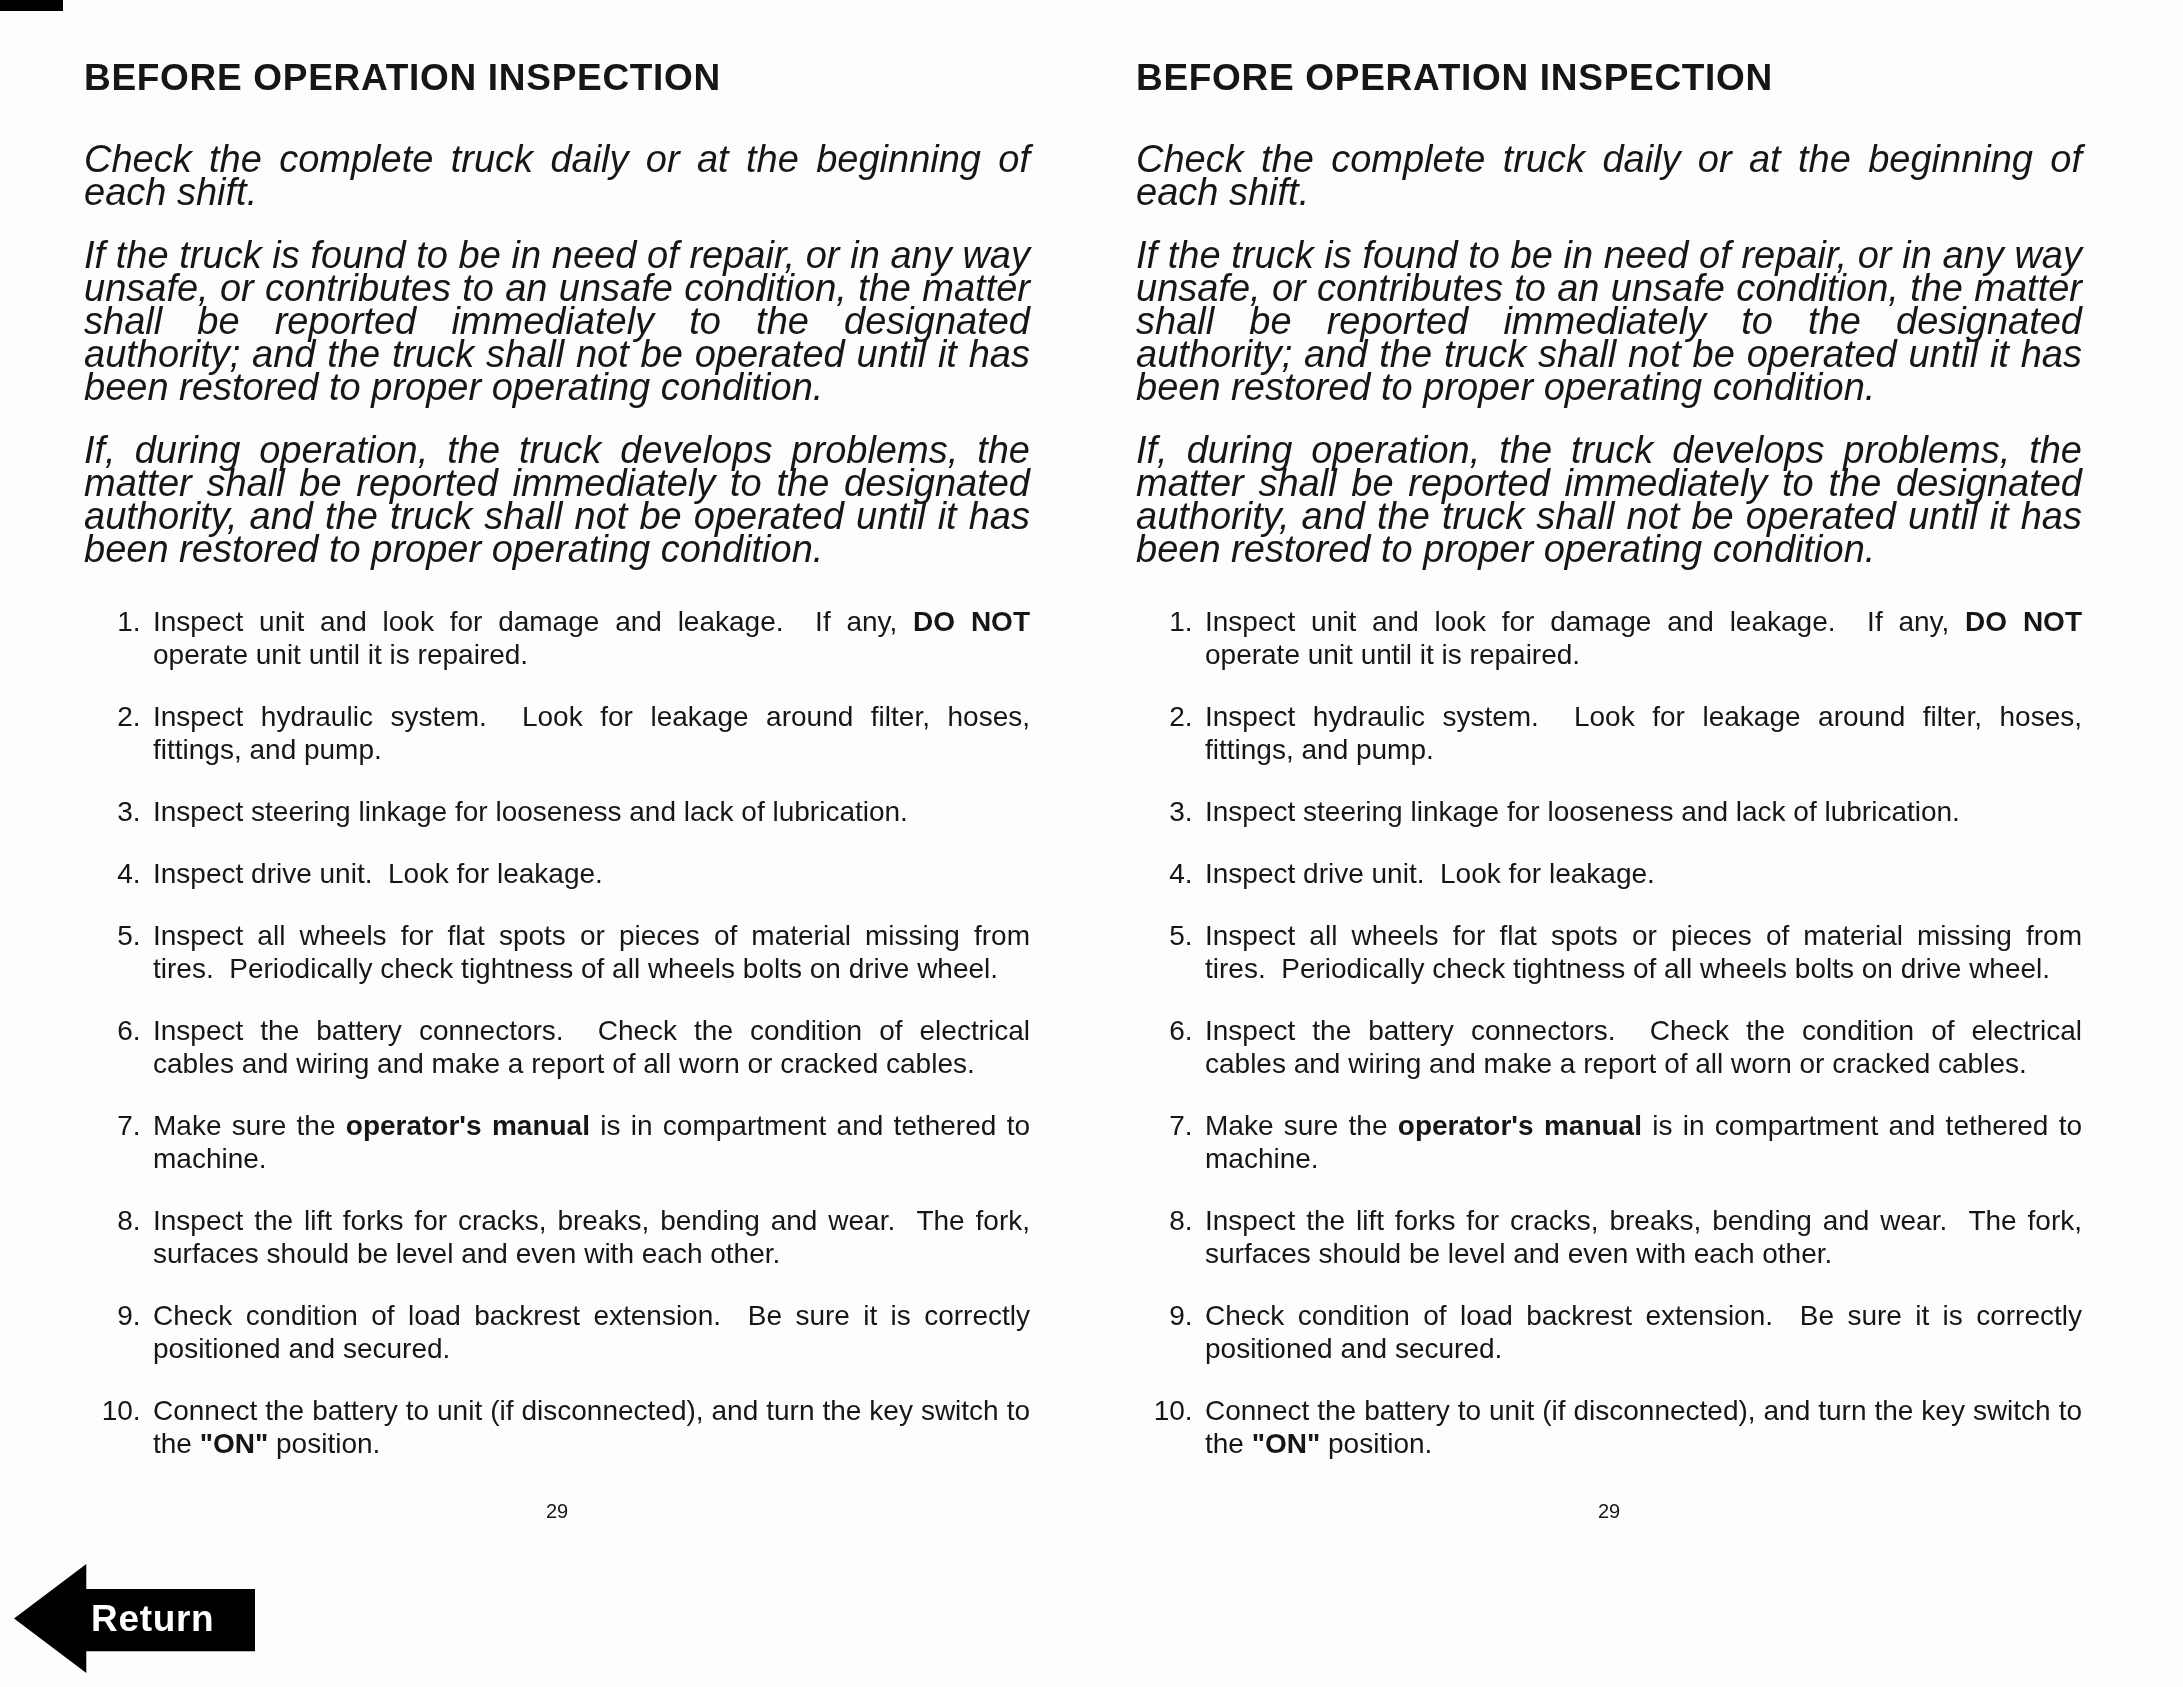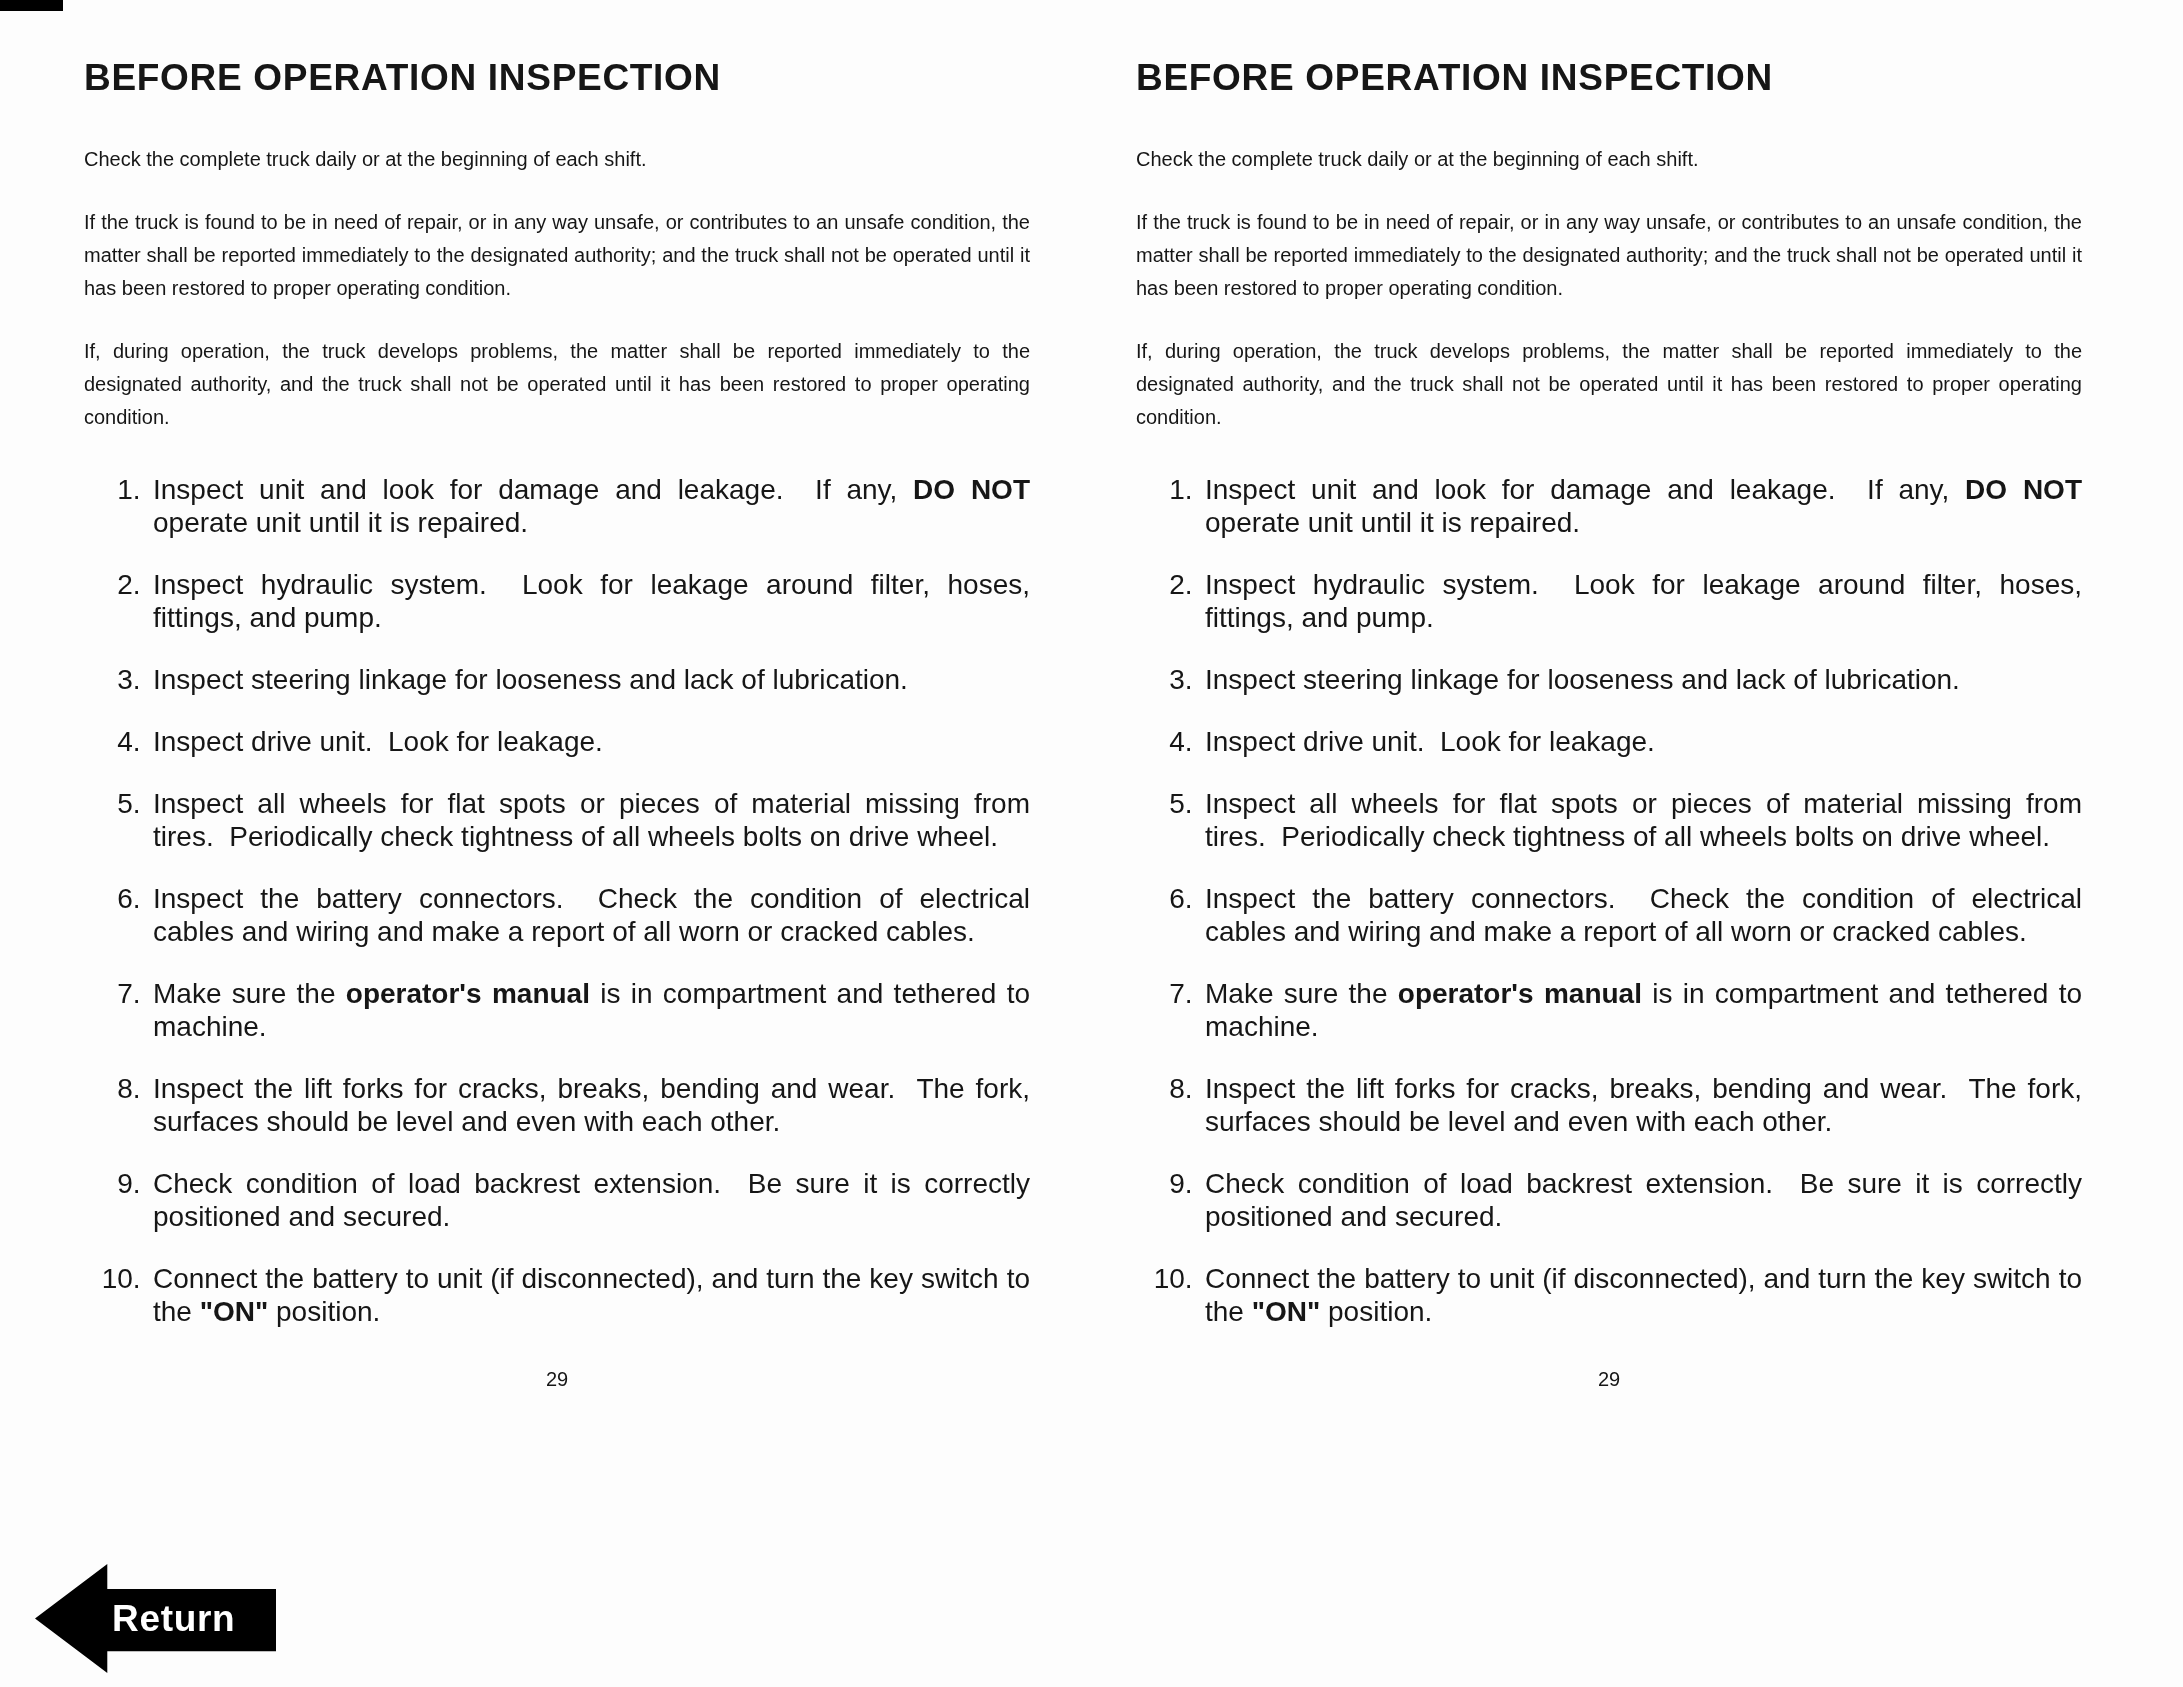--- a/index.html
+++ b/index.html
@@ -24,24 +24,25 @@
   }
   .column { width: 946px; }
   .title {
     font-size: 37px;
     line-height: 40px;
     font-weight: 700;
     letter-spacing: 0.7px;
     margin-bottom: 45px;
   }
   .para {
-    font-size: 20px;
+    font-size: 38px;
     line-height: 33px;
     text-align: justify;
     margin-bottom: 30px;
+    font-style: italic;
   }
   .list { margin-top: 39px; }
   .li {
     display: flex;
     font-size: 28px;
     line-height: 33px;
     margin-bottom: 29px;
   }
   .num {
     flex: 0 0 69px;
@@ -54,21 +55,21 @@
     text-align: justify;
   }
   .li-body b { font-weight: 700; }
   .page-number {
     text-align: center;
     font-size: 20px;
     margin-top: 40px;
   }
   .return-btn {
     position: absolute;
-    left: 35px;
+    left: 14px;
     top: 1564px;
     width: 241px;
     height: 109px;
     background: #000;
     clip-path: polygon(0 50%, 30% 0, 30% 23%, 100% 23%, 100% 80%, 30% 80%, 30% 100%);
     display: flex;
     align-items: center;
     cursor: pointer;
     text-align: center;
   }

